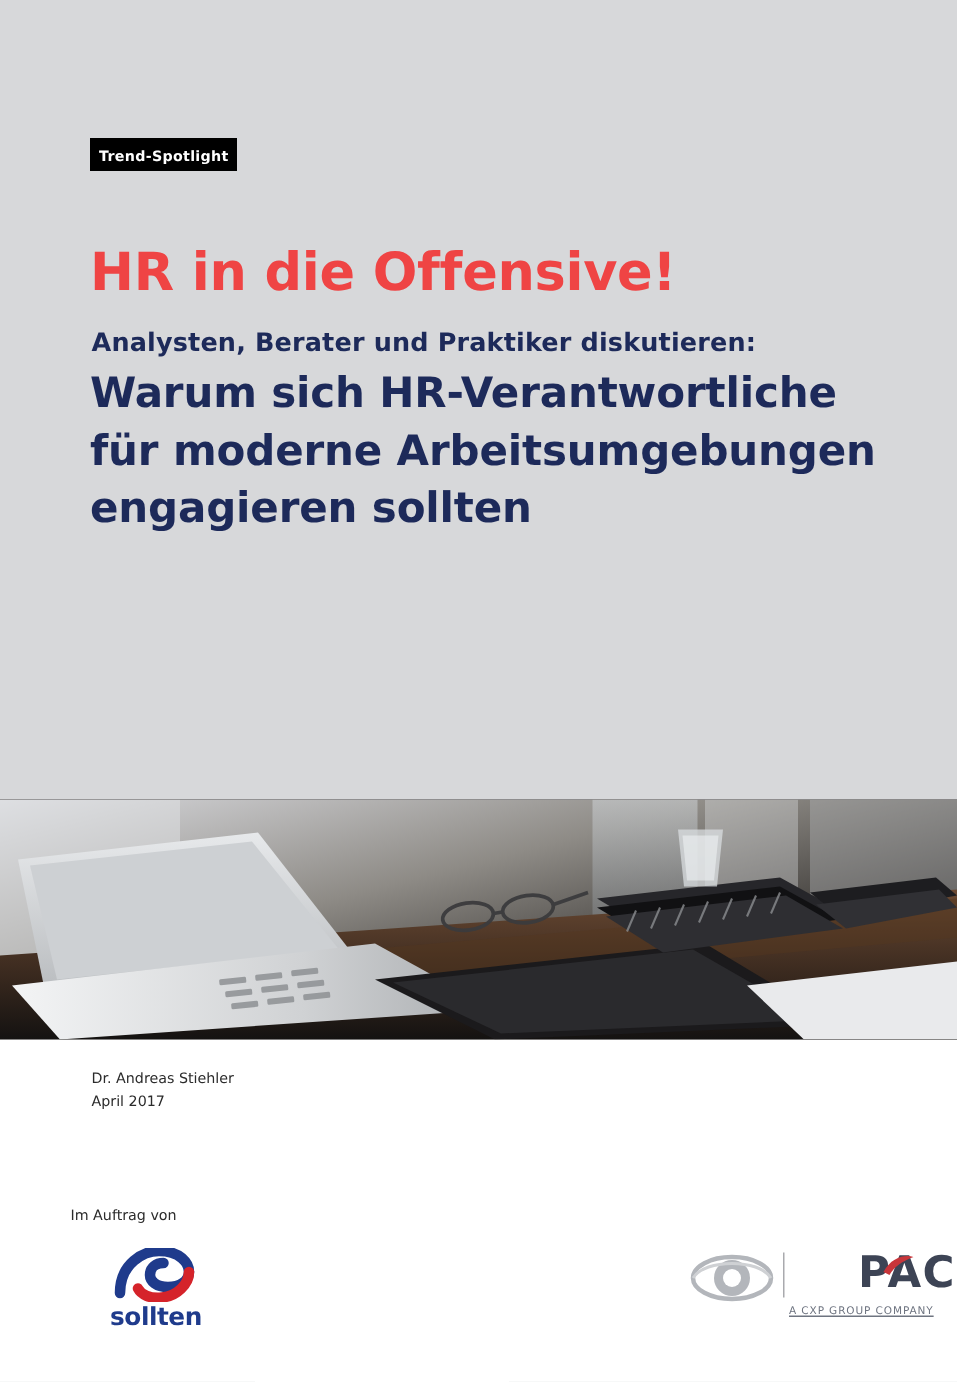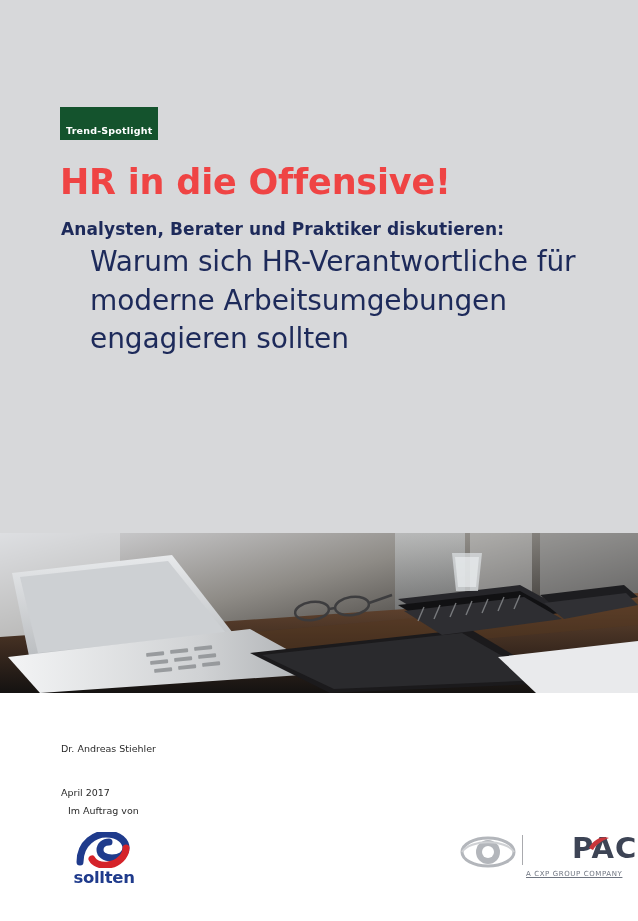--- a/index.html
+++ b/index.html
@@ -26,28 +26,27 @@
     left: 0;
     top: 0;
     width: 638px;
     height: 533px;
     background: #d7d8da;
   }
   .badge {
     position: absolute;
     left: 60px;
     top: 92px;
-    background: #14532d;
+    background: #000000;
     color: #ffffff;
     font-size: 9.5px;
     font-weight: bold;
     letter-spacing: 0.2px;
-    padding: 19px 6px 4px 6px;
+    padding: 8px 6px 4px 6px;
     line-height: 1;
-    margin-top: 15px;
   }
   .title {
     position: absolute;
     left: 60px;
     top: 140px;
     color: #ef4444;
     font-size: 35px;
     font-weight: bold;
     letter-spacing: -0.2px;
     line-height: 1.1;
@@ -62,24 +61,23 @@
     font-weight: bold;
     letter-spacing: 0.1px;
   }
   .subtitle {
     position: absolute;
     left: 60px;
     top: 243px;
     width: 540px;
     color: #1d2a5a;
     font-size: 28px;
-    font-weight: normal;
+    font-weight: bold;
     line-height: 1.38;
     letter-spacing: -0.1px;
-    margin-left: 30px;
   }
   
   .photo {
     position: absolute;
     left: 0;
     top: 533px;
     width: 638px;
     height: 160px;
     overflow: hidden;
     background: #2c2b2a;
@@ -87,24 +85,24 @@
   .photo svg { display: block; }
   
   .byline {
     position: absolute;
     left: 61px;
     top: 713px;
     color: #2b2b2b;
     font-size: 9.5px;
     line-height: 1.55;
   }
-  .byline div { white-space: nowrap; margin-top: 29px; }
+  .byline div { white-space: nowrap; }
   .commission {
     position: absolute;
-    left: 68px;
+    left: 47px;
     top: 805px;
     color: #2b2b2b;
     font-size: 9.5px;
   }
   
   .swisscom {
     position: absolute;
     left: 58px;
     top: 832px;
     width: 92px;

